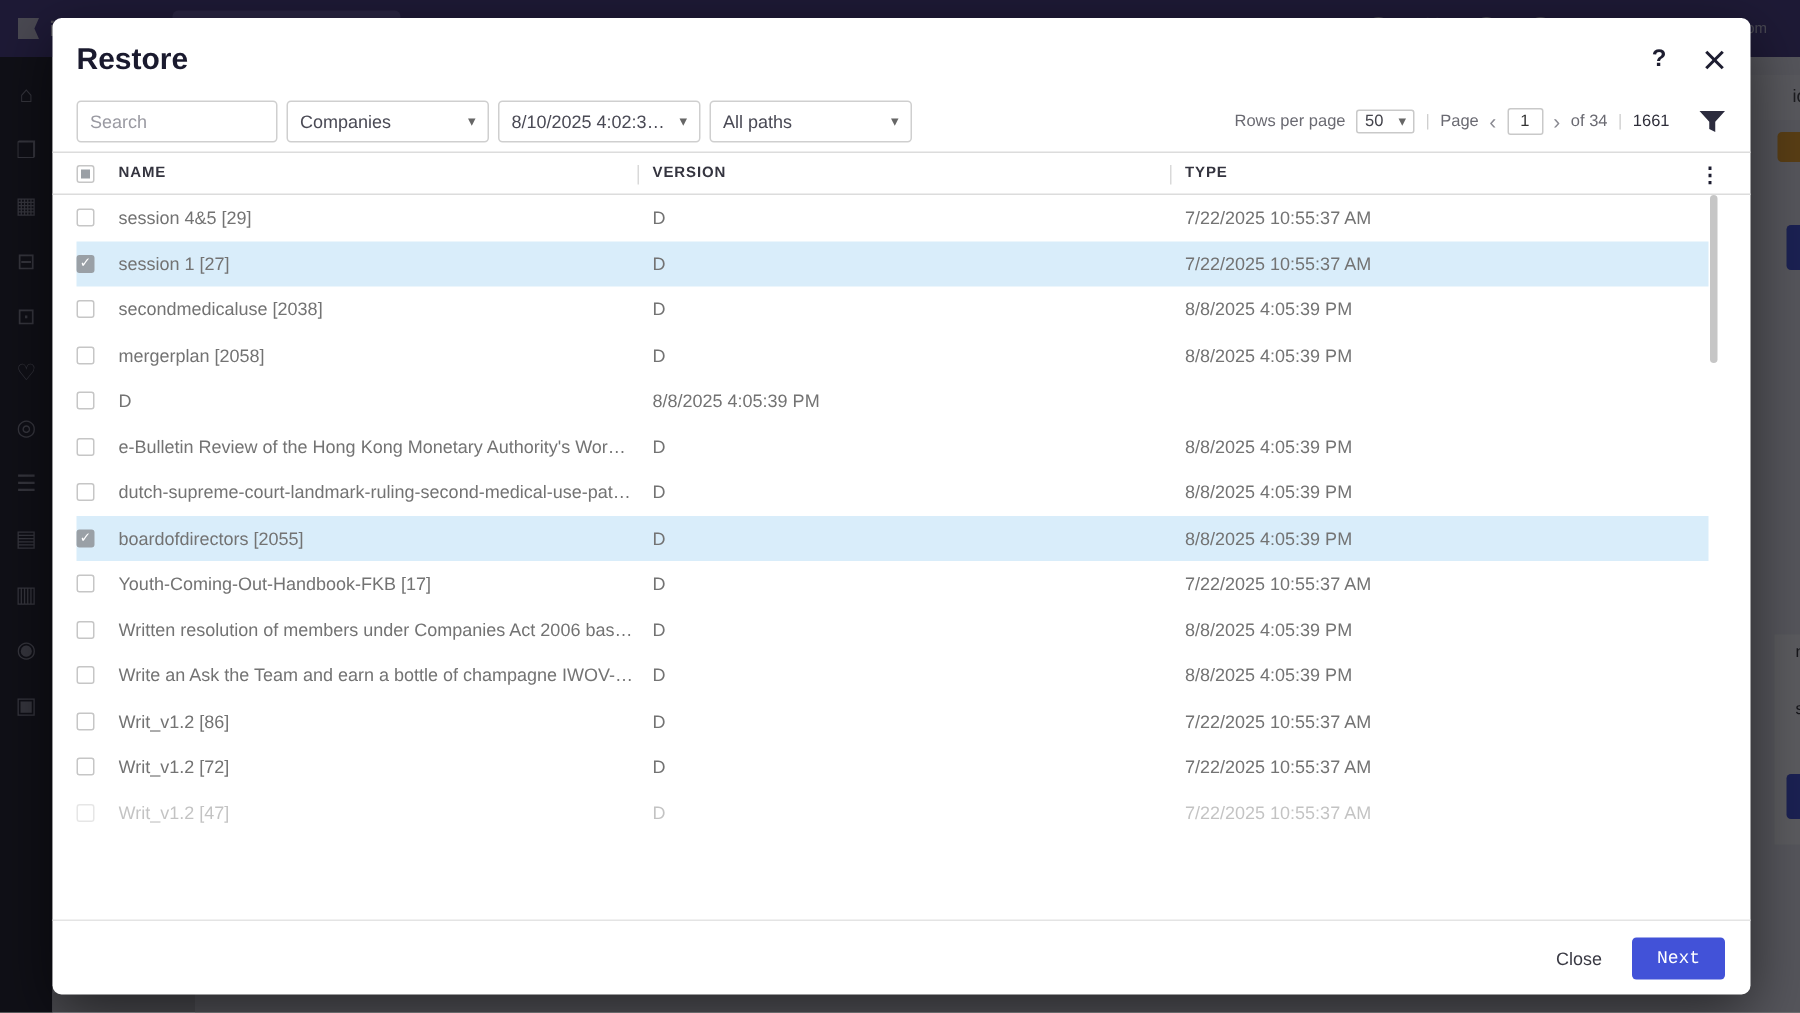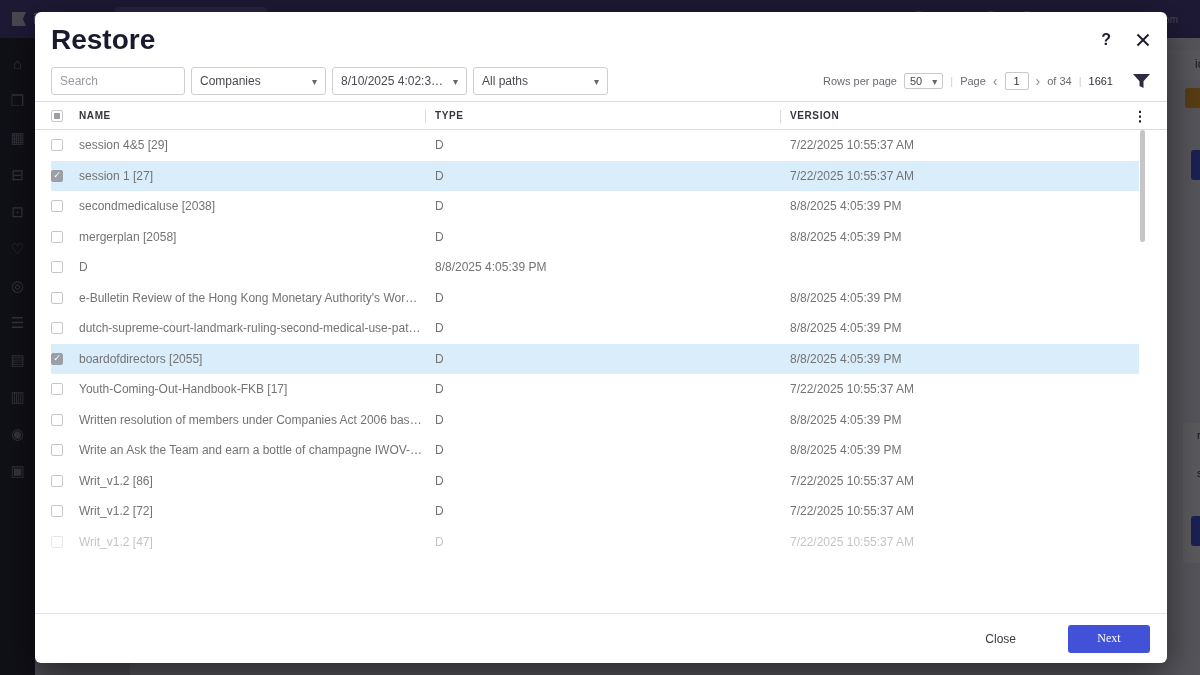--- a/index.html
+++ b/index.html
@@ -30,21 +30,21 @@
     color:#333; font-size:11px; padding:6px 0 0 14px; }
   .frag-panel .fp2 { display:block; margin-top:26px; }
   .frag-blue2 { position:absolute; left:1156px; top:478px; width:44px; height:30px; background:var(--accent,#4252d8); border-radius:3px; }
   .frag-bottomstrip { position:absolute; left:0; bottom:0; width:95px; height:13px; background:#cfd0d4; }
   .overlay { position:absolute; inset:0; background:rgba(8,8,14,.66); }
 
   
   .modal { position:absolute; left:35px; top:12px; width:1132px; height:651px; background:#fff;
     border-radius:6px; box-shadow:0 12px 40px rgba(0,0,0,.55); }
   .modal-head { position:absolute; top:12px; left:16px; right:16px; height:32px; display:flex; align-items:center; }
-  .dlg-title { font-size:28px; font-weight:bold; color:#1a1a2e; }
+  .dlg-title { font-size:20px; font-weight:bold; color:#1a1a2e; }
   .head-actions { margin-left:auto; display:flex; align-items:center; gap:24px; }
   .help-btn { font-size:16px; font-weight:bold; color:#1d1d30; background:none; border:none; cursor:pointer; }
   .close-btn { background:none; border:none; cursor:pointer; display:flex; }
 
   .filter-bar { position:absolute; top:54px; left:16px; right:16px; height:30px; display:flex; align-items:center; gap:6px; }
   .field { height:28px; border:1px solid #cfcfcf; border-radius:3px; display:flex; align-items:center;
     padding:0 8px; font-size:12px; color:#4a4a55; background:#fff; }
   .search-field { width:134px; }
   .search-field input { border:none; outline:none; width:100%; font-size:12px; color:#4a4a55;
     font-family:"Liberation Sans",sans-serif; }
@@ -81,22 +81,22 @@
     display:flex; align-items:center; justify-content:center; }
   .cb.checked { background:#9aa0a6; border-color:#9aa0a6; }
   .cb.checked::after { content:"✓"; color:#fff; font-size:9px; line-height:9px; }
   .cb.indet::after { content:""; width:6px; height:6px; background:#9aa0a6; }
   .scroll-thumb { position:absolute; right:22px; top:118px; width:5px; height:112px; background:#c6c6c6; border-radius:3px; }
 
   .modal-footer { position:absolute; left:0; right:0; bottom:0; height:50px; border-top:1px solid #e4e4e4;
     display:flex; align-items:center; justify-content:flex-end; gap:20px; padding-right:17px; }
   .close-text-btn { background:none; border:none; font-size:12px; color:#3a3a44; cursor:pointer;
     font-family:"Liberation Sans",sans-serif; }
-  .next-btn { width:82px; height:28px; background:var(--accent,#4252d8); color:#fff; border:none;
-    border-radius:3px; font-size:12px; cursor:pointer; font-family:Liberation Serif, serif;margin-left:32px; }
+  .next-btn { width:62px; height:28px; background:var(--accent,#4252d8); color:#fff; border:none;
+    border-radius:3px; font-size:12px; cursor:pointer; font-family:Liberation Mono, monospace; }
 </style>
 </head>
 <body>
 
 <div class="screen">
 
   <header class="topbar">
     <div class="brand">
       <span class="brand-flag"></span>
       <span class="brand-text">iManage</span>
@@ -223,22 +223,22 @@
             </svg>
         </span>
       </div>
     </div>
 
     <div class="table-head">
       <span class="cbcell">
           <span class="cb indet"></span>
         </span>
       <span class="th">NAME</span>
+      <span class="th">VERSION</span>
       <span class="th">TYPE</span>
-      <span class="th">VERSION</span>
       <span class="hdr-div d1"></span>
       <span class="hdr-div d2"></span>
       <span class="head-kebab">⋮</span>
     </div>
 
     <div class="table-body">
         <div class="trow">
           <span class="cbcell">
             <span class="cb"></span>
           </span>

